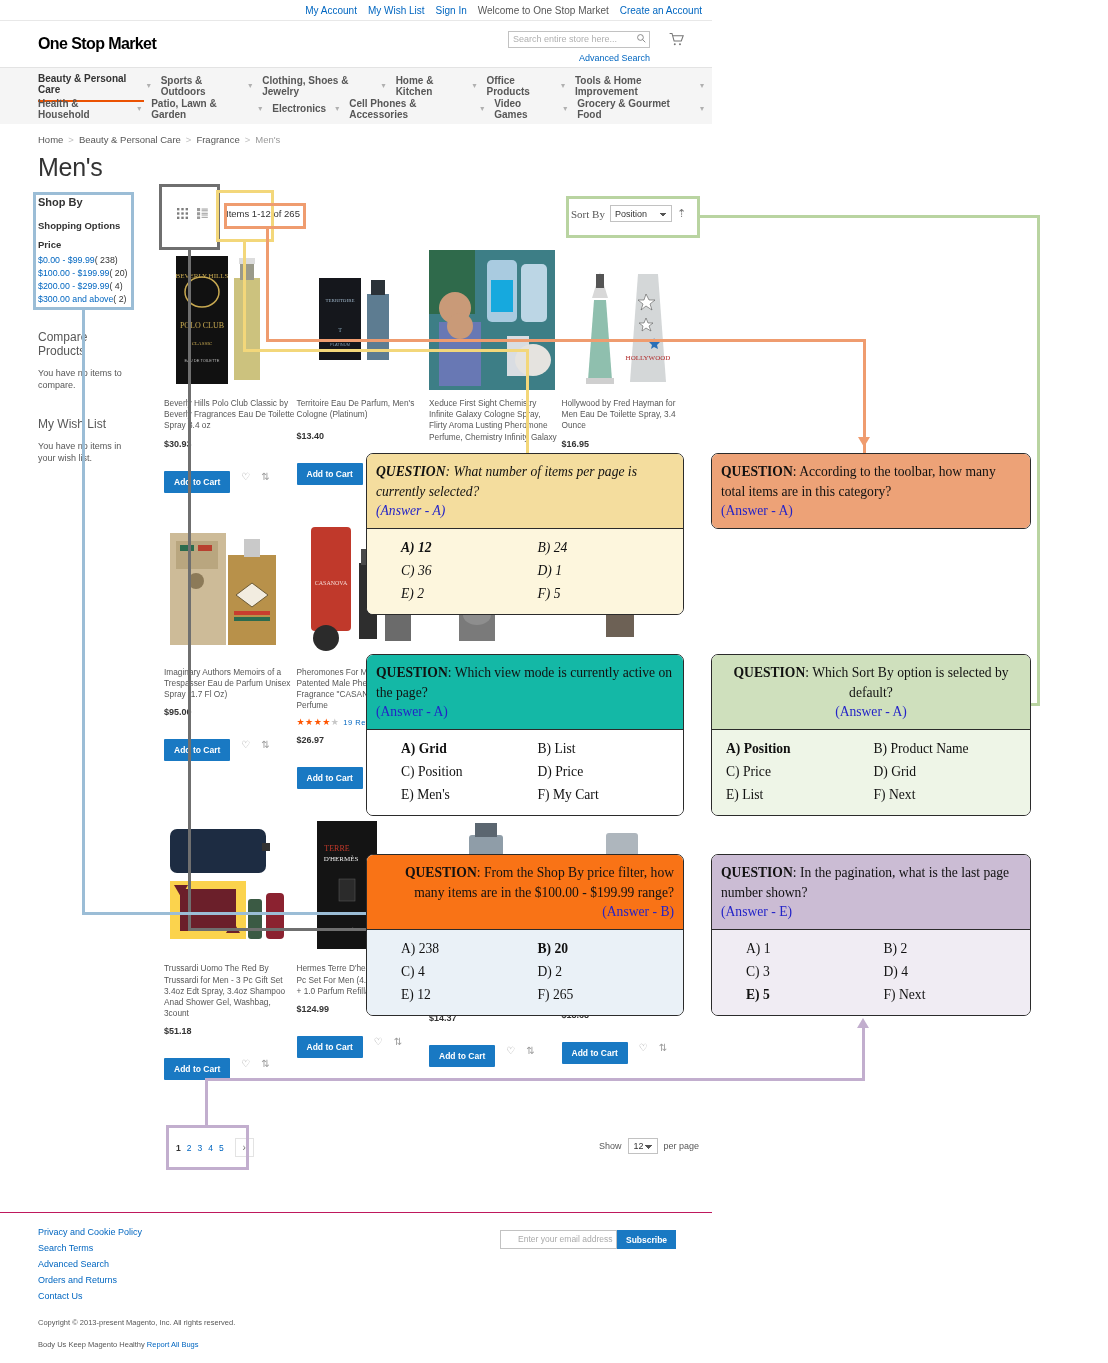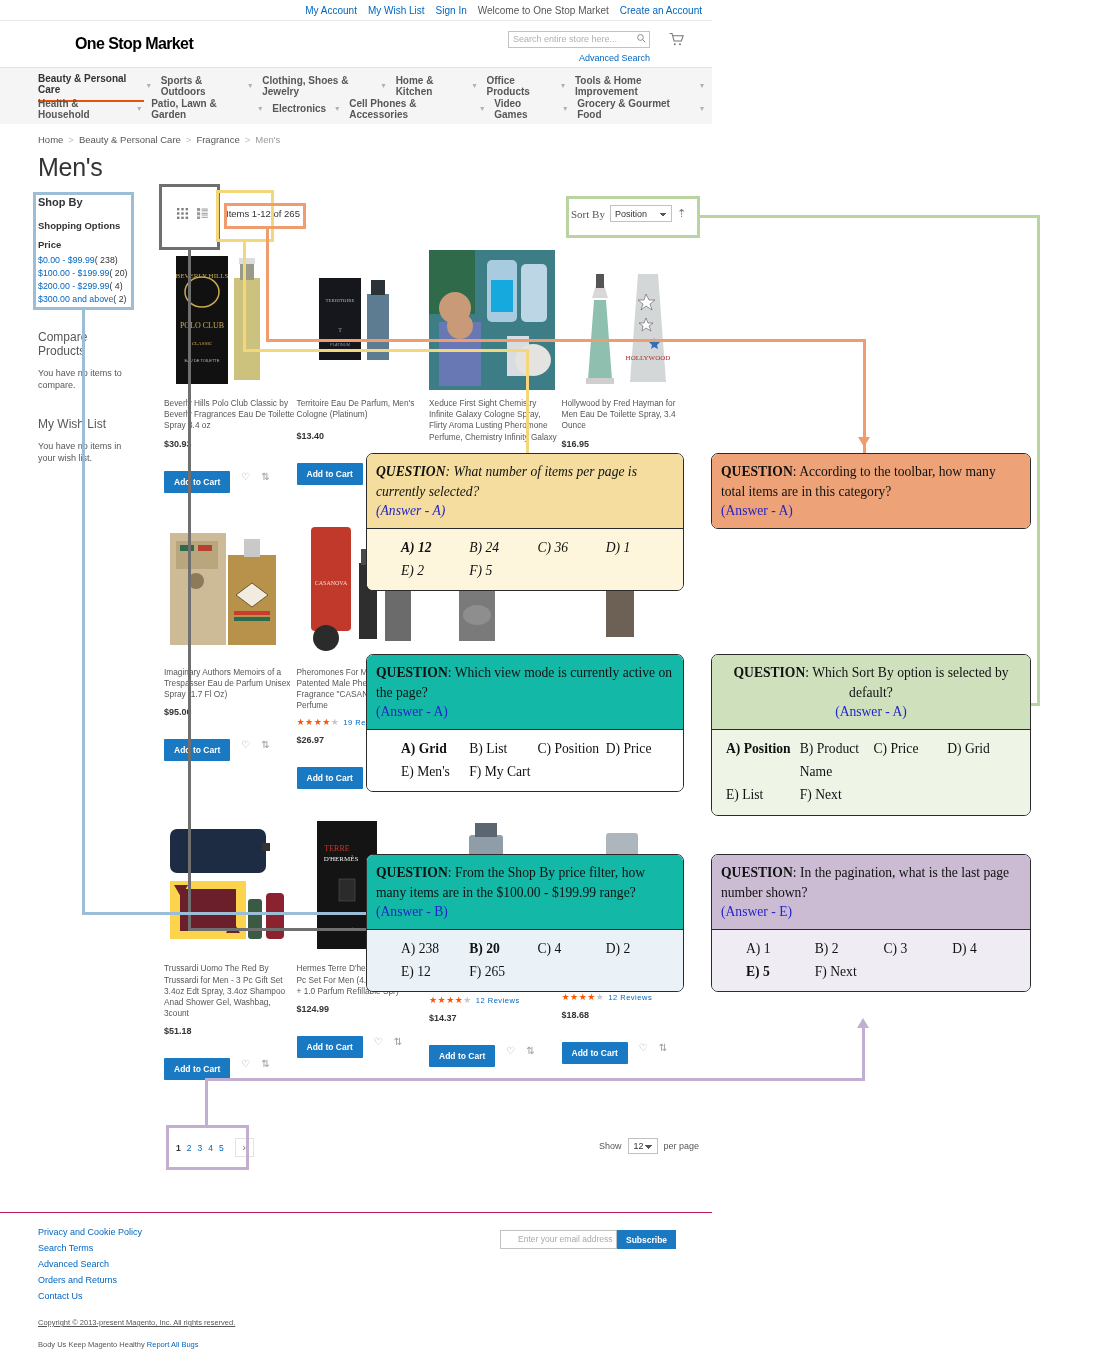--- a/index.html
+++ b/index.html
@@ -21,21 +21,21 @@
   .panel-header {
     height:21px; border-bottom:1px solid #e8e8e8;
     display:flex; justify-content:flex-end; align-items:center;
     padding-right:10px; gap:11px;
     font-size:10px;
   }
   .panel-header a { color:#0066c0; text-decoration:none; }
   .panel-header .welcome { color:#575757; }
 
   
-  .header-main { height:46px; position:relative;margin-left:37px; }
+  .header-main { height:46px; position:relative; }
   .logo { position:absolute; left:38px; top:14px; font-size:16px; font-weight:bold; color:#000;
           letter-spacing:-0.6px; font-family:"Liberation Sans", sans-serif; }
   .search-wrap { position:absolute; right:62px; top:10px; }
   .search-box {
     width:142px; height:17px; border:1px solid #c2c2c2; background:#fff;
     font-size:9px; color:#b0b0b0; padding:0 16px 0 4px; line-height:15px;
     position:relative; display:block;
   }
   .search-ico { position:absolute; right:3px; top:2px; width:11px; height:11px; }
   .adv-search { position:absolute; right:0; top:22px; font-size:9px; color:#0066c0; text-decoration:none; }
@@ -119,33 +119,33 @@
   
   .footer { position:absolute; left:0; top:1212px; width:712px; border-top:1px solid #be185d; padding-top:14px;}
   .footer-links { position:absolute; left:38px; top:14px; }
   .footer-links a { display:block; font-size:9px; color:#0066c0; text-decoration:none; margin-bottom:6px;}
   .newsletter { position:absolute; left:500px; top:17px; display:flex; align-items:center; }
   .nl-input { width:117px; height:19px; border:1px solid #c2c2c2; font-size:8.5px; color:#aaa;
               padding-left:17px; line-height:17px; position:relative; background:#fff;}
   .nl-ico { position:absolute; left:4px; top:4px; font-size:9px; color:#b0b0b0;}
   .nl-btn { background:#1979c3; color:#fff; border:none; font-size:8.5px; font-weight:bold;
             height:19px; padding:0 9px; cursor:pointer; font-family:"Liberation Sans", sans-serif;}
-  .copyright { position:absolute; left:38px; top:1318px; font-size:7.5px; color:#575757;text-decoration:underline; }
+  .copyright { position:absolute; left:38px; top:1318px; font-size:7.5px; color:#575757; }
   .bugs { position:absolute; left:38px; top:1340px; font-size:7.5px; color:#575757; }
   .bugs a { color:#0066c0; text-decoration:none; }
 
   
   .overlay { position:absolute; left:0; top:0; width:1108px; height:1363px; pointer-events:none; }
 
   .qbox { position:absolute; border:1.6px solid #2b2b2b; border-radius:7px; overflow:hidden;
           font-family:"Liberation Serif", serif; background:#fff; }
   .qhead { padding:8px 9px 7px 9px; font-size:13.6px; line-height:1.44; color:#111; }
   .qhead b { font-weight:bold; }
   .qans { color:#2323c8; }
-  .qopts { border-top:1.6px solid #2b2b2b; display:grid; grid-template-columns:1fr 1fr 1fr 1fr;
+  .qopts { border-top:1.6px solid #2b2b2b; display:grid; grid-template-columns:1fr 1fr;
            padding:7px 9px 8px 34px; font-size:13.6px; line-height:1.72; color:#111; }
   .qopts .sel { font-weight:bold; }
 
   
   .hrect { position:absolute; border-style:solid; background:transparent; }
   .hline { position:absolute; }
 </style>
 </head>
 <body>
 
@@ -614,21 +614,21 @@
       <span class="sel">A) Position</span>
       <span>B) Product Name</span>
       <span>C) Price</span>
       <span>D) Grid</span>
       <span>E) List</span>
       <span>F) Next</span>
     </div>
   </div>
 
   <div class="qbox" id="q4" style="left:366px; top:854px; width:318px;">
-    <div class="qhead" style="background:#14b8a6;">
+    <div class="qhead" style="background:#f97316;text-align:right;">
       <b>QUESTION</b><span>: From the Shop By price filter, how many items are in the $100.00 - $199.99 range?</span>
       <span class="qans">(Answer - B)</span>
     </div>
     <div class="qopts" style="background:#eaf1f7;">
       <span>A) 238</span>
       <span class="sel">B) 20</span>
       <span>C) 4</span>
       <span>D) 2</span>
       <span>E) 12</span>
       <span>F) 265</span>

